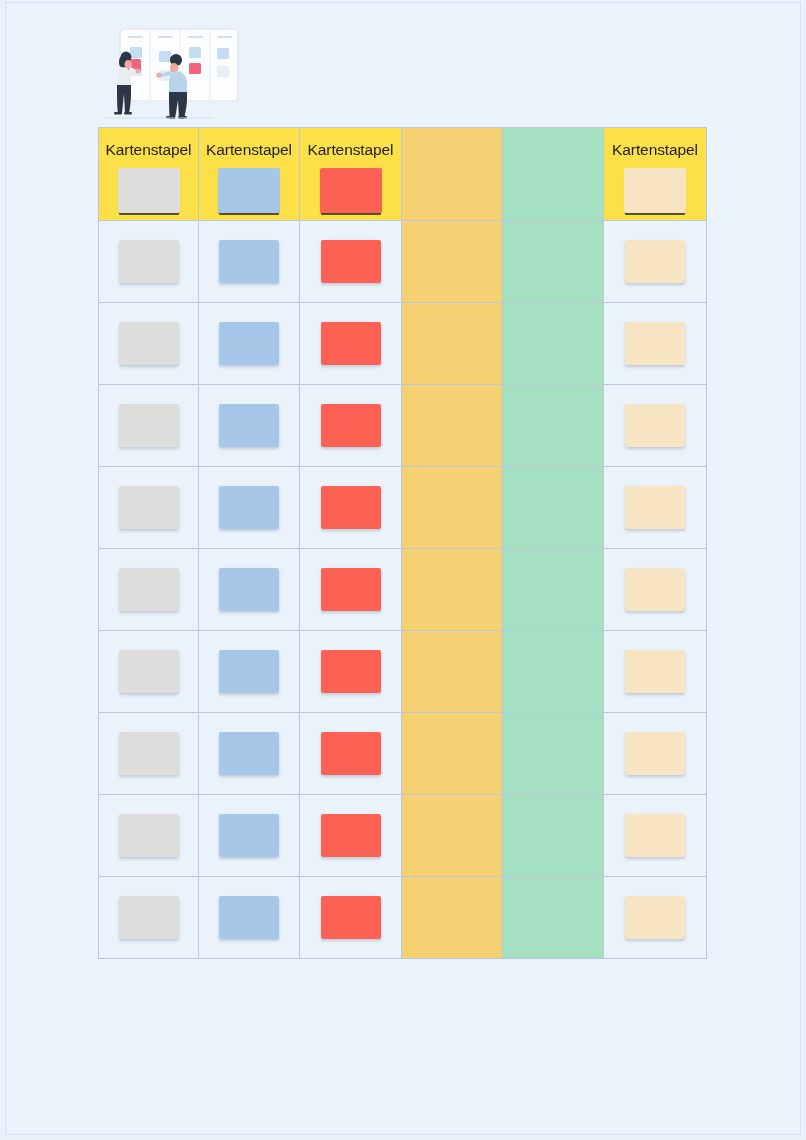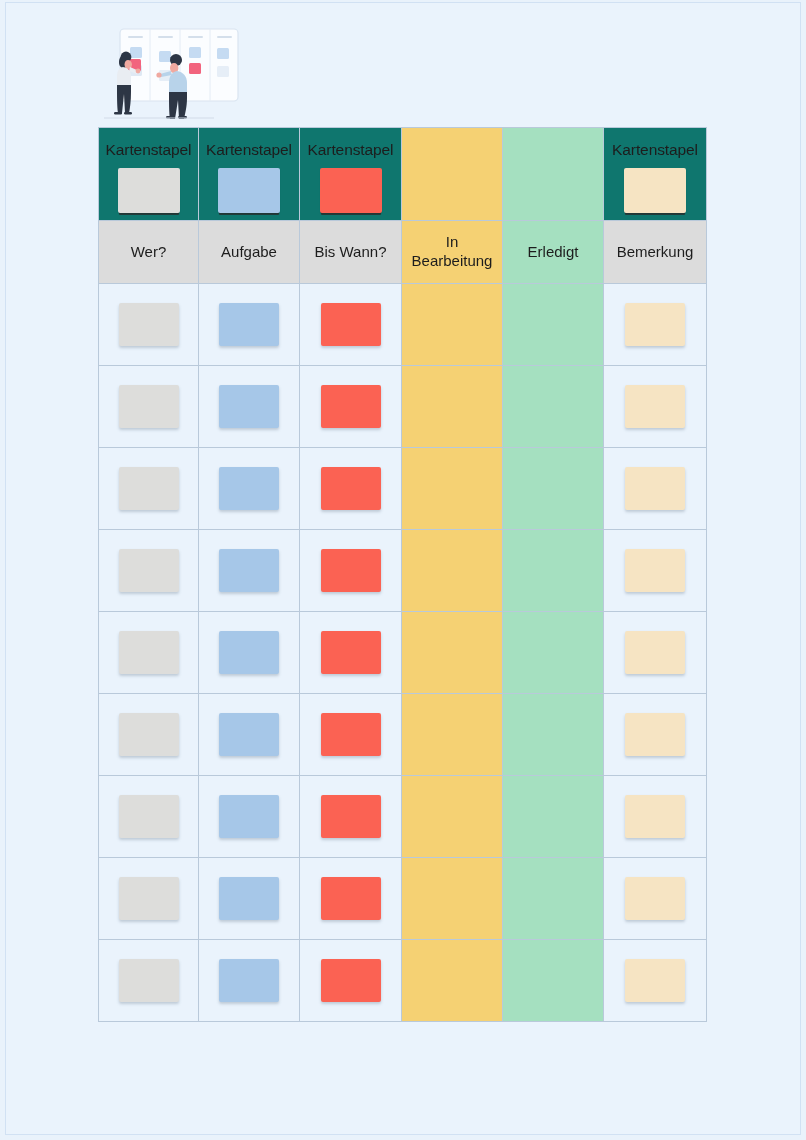--- a/index.html
+++ b/index.html
@@ -58,21 +58,21 @@
   col.c0 { width: 100px; }
   col.c1 { width: 101px; }
   col.c2 { width: 102px; }
   col.c3 { width: 101px; }
   col.c4 { width: 101px; }
   col.c5 { width: 103px; }
 
   
   tr.stack-row td {
     height: 92px;
-    background: #0f766e;
+    background: #fde047;
     border-color: #cfcdc9;
   }
   tr.stack-row td.yellow { background:#f5d173; border-color:#e5c269; }
   tr.stack-row td.green  { background:#a5e0c0; border-color:#96d3b2; }
 
   .stack-label {
     display:block;
     font-size: 15.5px;
     color: #1d1d1d;
     line-height: 1;
@@ -205,40 +205,20 @@
           <div class="stack-card k-red"></div>
         </td>
         <td class="yellow"></td>
         <td class="green"></td>
         <td>
           <span class="stack-label">Kartenstapel</span>
           <div class="stack-card k-beige"></div>
         </td>
       </tr>
 
-      <tr class="head-row">
-        <td>
-          <span class="head-label">Wer?</span>
-        </td>
-        <td>
-          <span class="head-label">Aufgabe</span>
-        </td>
-        <td>
-          <span class="head-label">Bis Wann?</span>
-        </td>
-        <td class="yellow">
-          <span class="head-label">In Bearbeitung</span>
-        </td>
-        <td class="green">
-          <span class="head-label">Erledigt</span>
-        </td>
-        <td>
-          <span class="head-label">Bemerkung</span>
-        </td>
-      </tr>
 
     <tr class="body-row">
           <td>
             <div class="cell-card k-gray"></div>
           </td>
           <td>
             <div class="cell-card k-blue"></div>
           </td>
           <td>
             <div class="cell-card k-red"></div>

